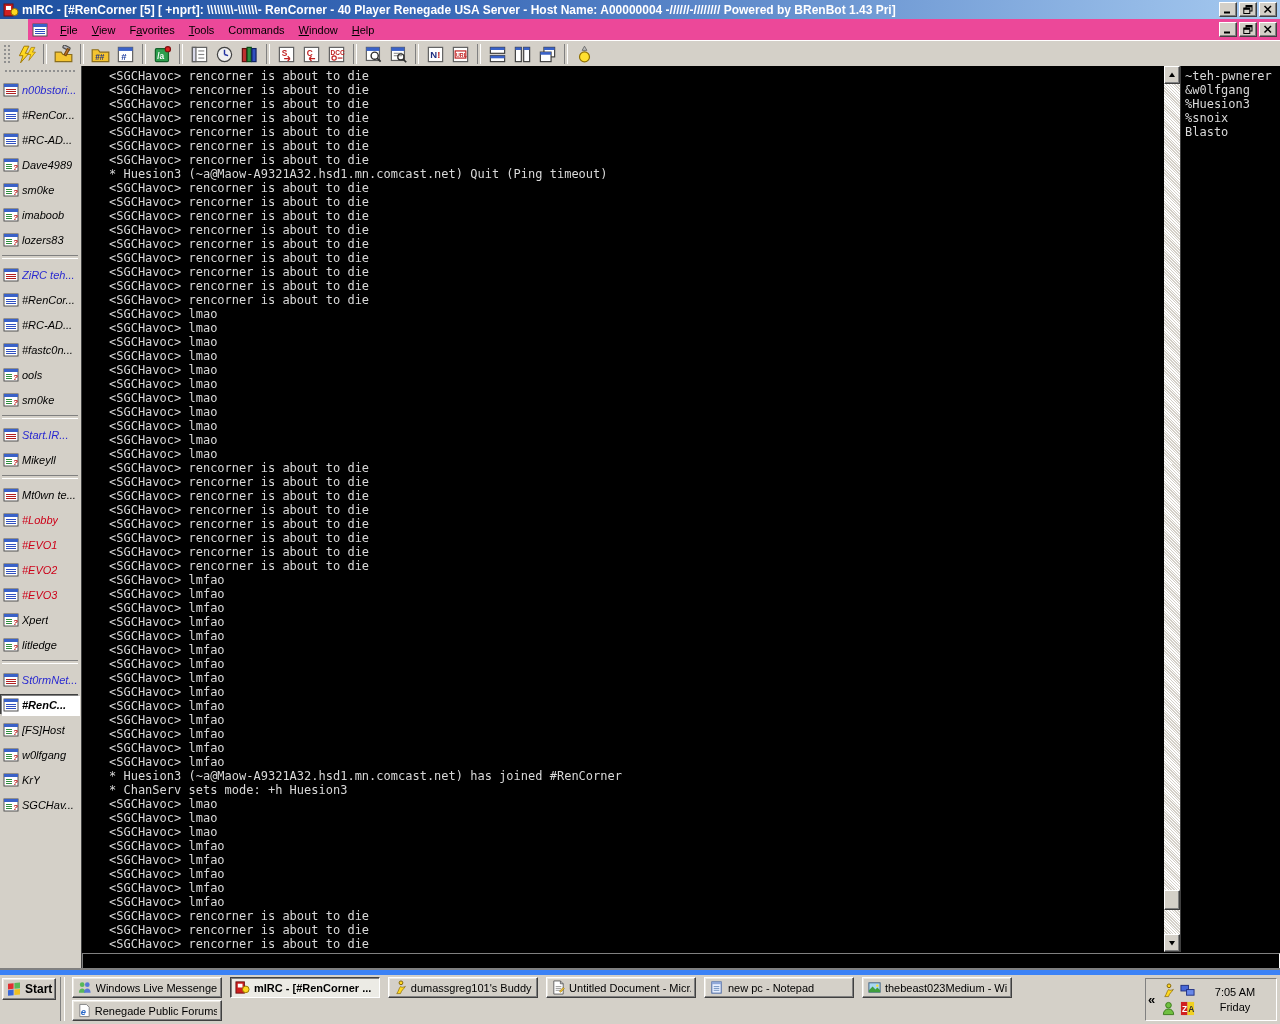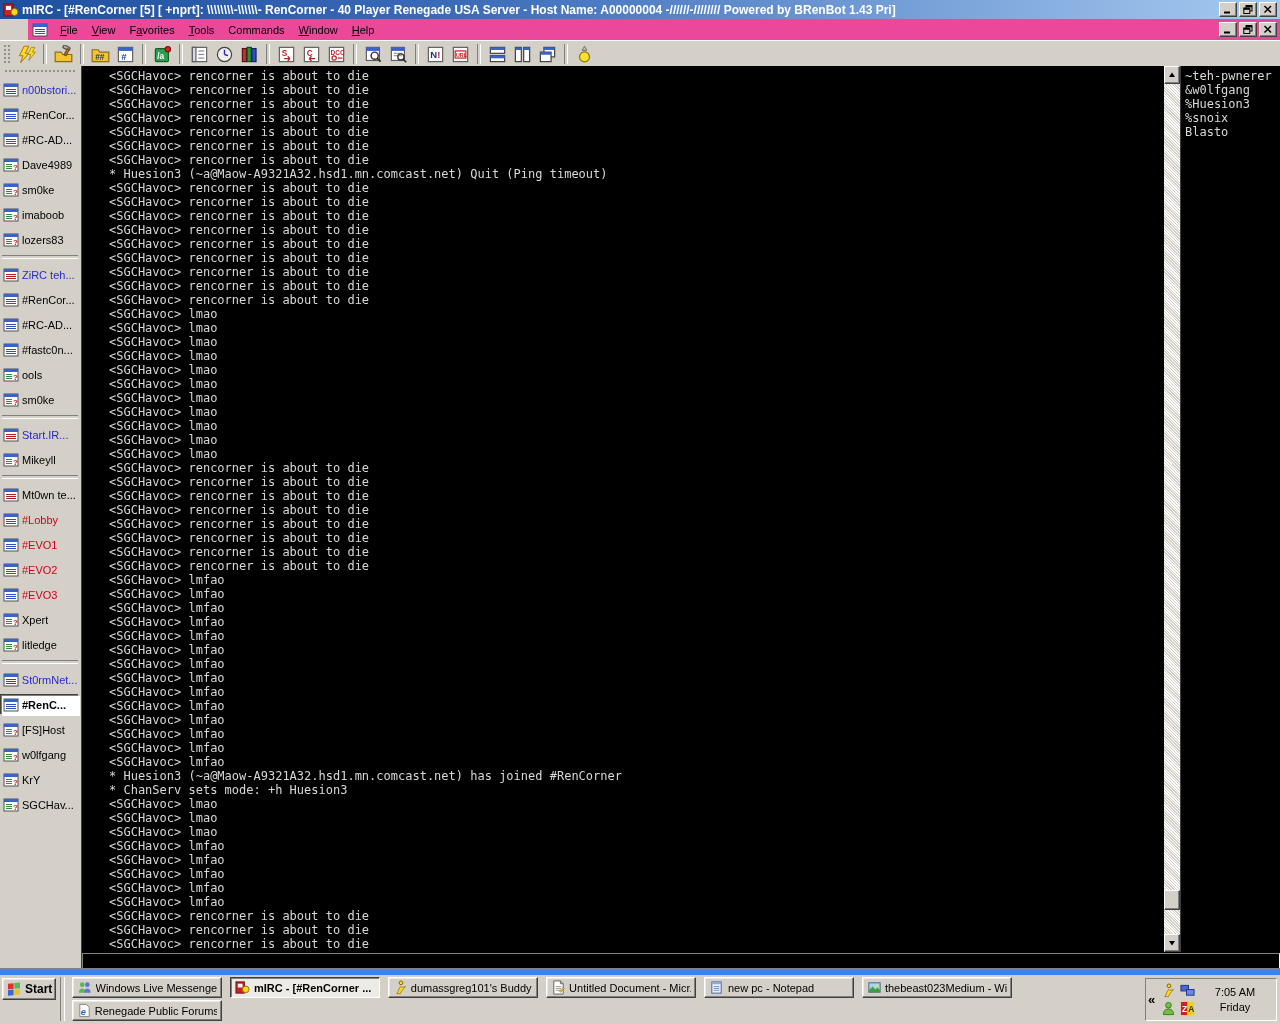--- a/index.html
+++ b/index.html
@@ -38,21 +38,21 @@
   .tb-sep{width:2px;height:20px;border-left:1px solid #808080;border-right:1px solid #ffffff;margin:0 4px;}
 
   
   .switchbar{position:absolute;top:66px;bottom:49px;left:0;width:81px;background:#d4d0c8;overflow:hidden;}
   .gripper-h{height:4px;margin:3px 6px 7px 4px;
     background-image:radial-gradient(#909090 1px,transparent 1.2px);background-size:4px 4px;}
   .swb{display:flex;align-items:center;gap:3px;width:78px;height:20px;margin:0 0 5px 1px;
     background:none;border:1px solid transparent;font-family:"Liberation Sans",sans-serif;
     font-size:11px;color:#000;padding:0 1px;overflow:hidden;white-space:nowrap;cursor:default;text-align:left;}
   .swb svg{width:16px;height:14px;flex:none;}
-  .swb span{overflow:hidden;}
+  .swb span{overflow:hidden;font-style:italic;}
   .swb.blue{color:#2828d0;}
   .swb.red{color:#cc0018;}
   .swb.active{background:#fff;font-weight:bold;color:#000;
     border-color:#808080 #ffffff #ffffff #808080;box-shadow:1px 1px 0 #ffffff, -1px -1px 0 #404040;}
   .sb-sep{height:2px;border-top:1px solid #808080;border-bottom:1px solid #ffffff;margin:1px 3px 6px 2px;}
 
   
   .channel-window{position:absolute;top:66px;left:81px;right:0;bottom:49px;
     display:flex;flex-direction:column;border-left:1px solid #404040;background:#000;}
   .chat-row{flex:1;display:flex;min-height:0;padding-left:22px;}

